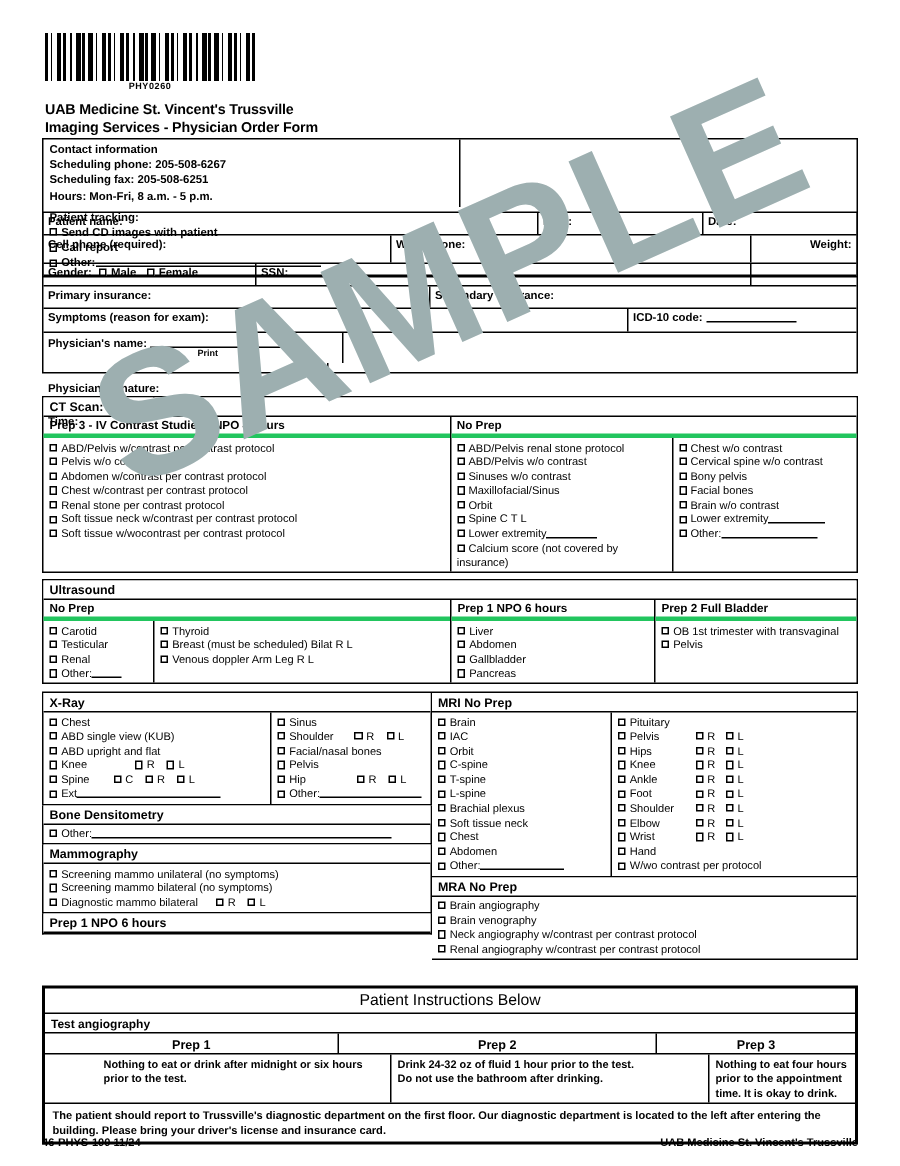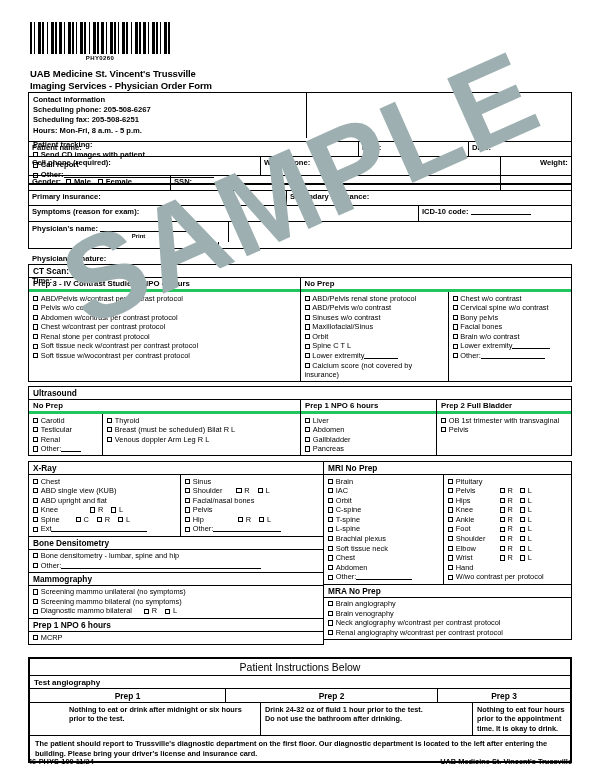--- a/index.html
+++ b/index.html
@@ -255,21 +255,21 @@
           <div style="white-space:normal;padding-left:0;"><span class="cb"></span><span>OB 1st trimester with transvaginal</span></div>
           <div><span class="cb"></span><span>Pelvis</span></div>
         </div>
       </div>
     </div>
   </div>
 
   <div class="frame" style="top:461px;border:none;">
     <div style="display:flex;align-items:flex-start;">
 
-      <div style="width:296px;border-radius:22px;">
+      <div style="width:260px;border-radius:22px;">
 
         <div style="border:1.3px solid #000;">
           <div class="sechdr">X-Ray</div>
           <div style="display:flex;">
             <div class="list" style="width:152px;border-right:1px solid #000;">
               <div><span class="cb"></span><span>Chest</span></div>
               <div><span class="cb"></span><span>ABD single view (KUB)</span></div>
               <div><span class="cb"></span><span>ABD upright and flat</span></div>
               <div><span class="cb"></span><span>Knee</span>
                 <span style="margin-left:30px;"><span class="cb"></span><span>R</span>
@@ -295,42 +295,38 @@
                 <span class="cb" style="margin-left:6px;"></span><span>L</span></span>
               </div>
               <div><span class="cb"></span><span>Other:</span><span class="ul" style="width:68px;"></span></div>
             </div>
           </div>
         </div>
 
         <div style="border:1.3px solid #000;border-top:none;">
           <div class="sechdr">Bone Densitometry</div>
           <div class="list">
-            <div><span class="cb"></span><span>Bone densitometry - lumbar, spine and hip</span></div>
             <div><span class="cb"></span><span>Other:</span><span class="ul" style="width:200px;"></span></div>
           </div>
         </div>
 
         <div style="border:1.3px solid #000;border-top:none;">
           <div class="sechdr">Mammography</div>
           <div class="list">
             <div><span class="cb"></span><span>Screening mammo unilateral (no symptoms)</span></div>
             <div><span class="cb"></span><span>Screening mammo bilateral (no symptoms)</span></div>
             <div><span class="cb"></span><span>Diagnostic mammo bilateral</span>
               <span style="margin-left:10px;"><span class="cb"></span><span>R</span>
               <span class="cb" style="margin-left:6px;"></span><span>L</span></span>
             </div>
           </div>
         </div>
 
         <div style="border:1.3px solid #000;border-top:none;">
           <div class="sechdr">Prep 1 NPO 6 hours</div>
-          <div class="list">
-            <div><span class="cb"></span><span>MCRP</span></div>
-          </div>
         </div>
       </div>
 
       <div style="flex:1;">
         <div style="border:1.3px solid #000;border-left:none;">
           <div class="sechdr">MRI No Prep</div>
           <div style="display:flex;">
             <div class="list" style="width:120px;border-right:1px solid #000;">
               <div><span class="cb"></span><span>Brain</span></div>
               <div><span class="cb"></span><span>IAC</span></div>

